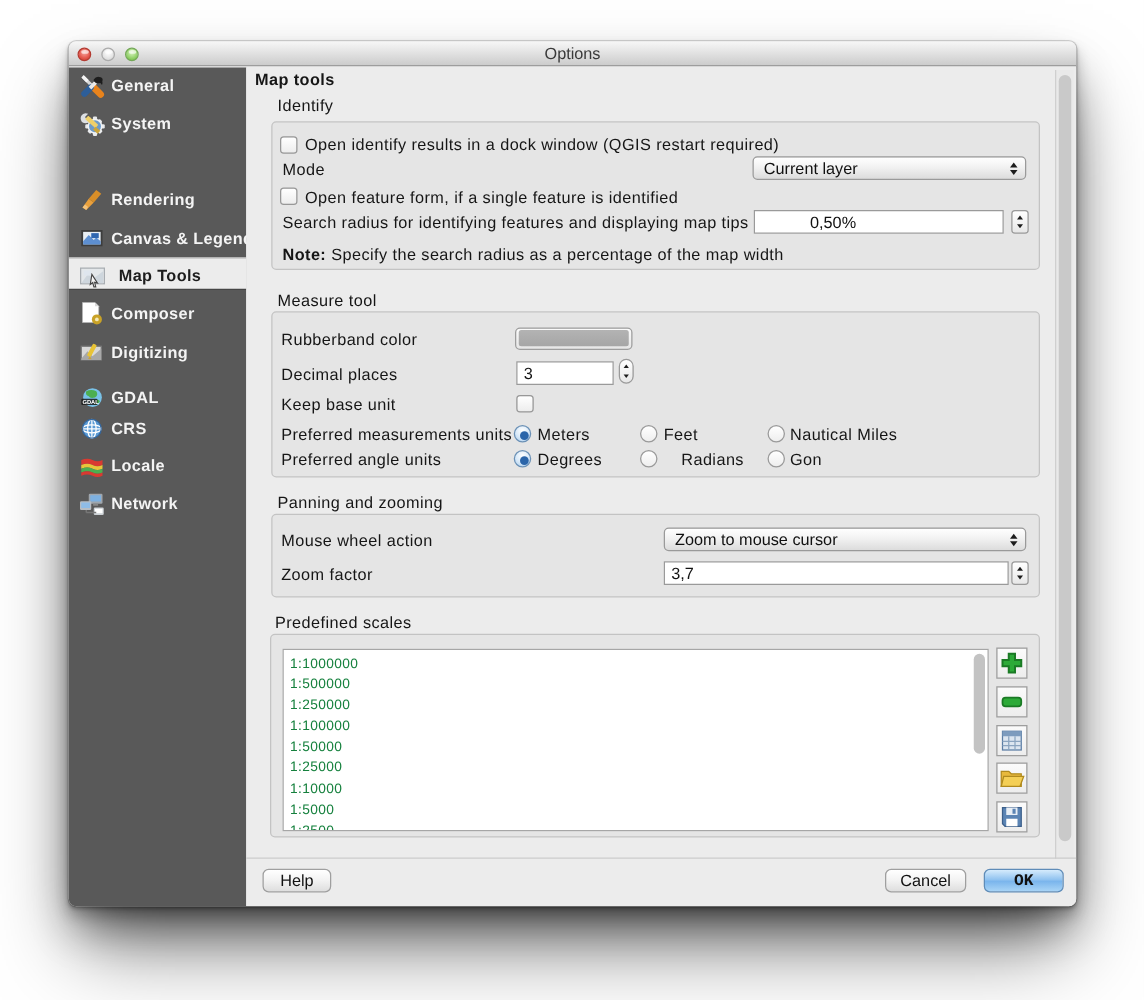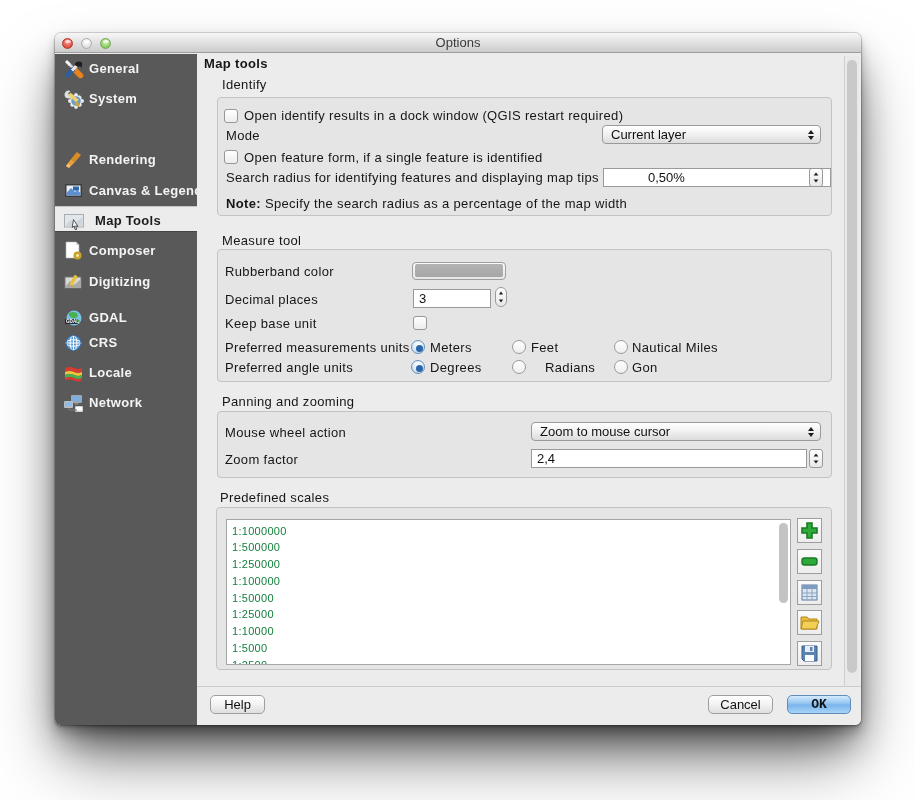--- a/index.html
+++ b/index.html
@@ -194,21 +194,21 @@
     <div class="dropdown" style="left:405px;top:71px;width:219px;">
       <div class="ddtext">Current layer</div>
       <div class="ddarr">
           <div class="tri-u" style="margin:2px 0 2px 0;"></div>
           <div class="tri-d"></div>
         </div>
     </div>
     <div class="cb" style="left:27px;top:96px;"></div>
     <div class="lab" style="left:47px;top:96px;">Open feature form, if a single feature is identified</div>
     <div class="lab" style="left:29px;top:116px;">Search radius for identifying features and displaying map tips</div>
-    <div class="input" style="left:406px;top:114px;width:228px;padding-left:44px;">0,50%</div>
+    <div class="input" style="left:406px;top:114px;width:200px;padding-left:44px;">0,50%</div>
     <div class="spin" style="left:612px;top:114px;">
       <div class="tri-u" style="margin:3px 0 3px 3px;transform:scale(0.8)"></div>
         <div class="tri-d" style="margin-left:3px;transform:scale(0.8)"></div>
     </div>
     <div class="lab" style="left:29px;top:142px;"><b>Note:</b> Specify the search radius as a percentage of the map width</div>
 
     <div class="lab" style="left:25px;top:179px;">Measure tool</div>
     <div class="groupbox" style="left:20px;top:195px;width:615px;height:133px;"></div>
     <div class="lab" style="left:28px;top:210px;">Rubberband color</div>
     <div style="position:absolute;left:215px;top:208px;width:94px;height:18px;border:1px solid #9e9e9e;border-radius:4px;background:linear-gradient(#fbfbfb,#e6e6e6);">
@@ -241,21 +241,21 @@
     <div class="groupbox" style="left:20px;top:357px;width:615px;height:67px;"></div>
     <div class="lab" style="left:28px;top:371px;">Mouse wheel action</div>
     <div class="dropdown" style="left:334px;top:368px;width:290px;">
       <div class="ddtext">Zoom to mouse cursor</div>
       <div class="ddarr">
           <div class="tri-u" style="margin:2px 0 2px 0;"></div>
           <div class="tri-d"></div>
         </div>
     </div>
     <div class="lab" style="left:28px;top:398px;">Zoom factor</div>
-    <div class="input" style="left:334px;top:395px;width:276px;">2,4</div>
+    <div class="input" style="left:334px;top:395px;width:276px;">3,7</div>
     <div class="spin" style="left:612px;top:395px;">
       <div class="tri-u" style="margin:3px 0 3px 3px;transform:scale(0.8)"></div>
         <div class="tri-d" style="margin-left:3px;transform:scale(0.8)"></div>
     </div>
 
     <div class="lab" style="left:23px;top:436px;">Predefined scales</div>
     <div class="groupbox" style="left:19px;top:453px;width:616px;height:163px;"></div>
     <div style="position:absolute;left:29px;top:465px;width:565px;height:146px;background:#ffffff;border:1px solid #a6a6a6;overflow:hidden;">
       <div style="position:absolute;left:5px;top:2.5px;font-size:11px;color:#15803d;line-height:16.8px;letter-spacing:0.3px;">
         1:1000000<br>1:500000<br>1:250000<br>1:100000<br>1:50000<br>1:25000<br>1:10000<br>1:5000<br>1:2500

